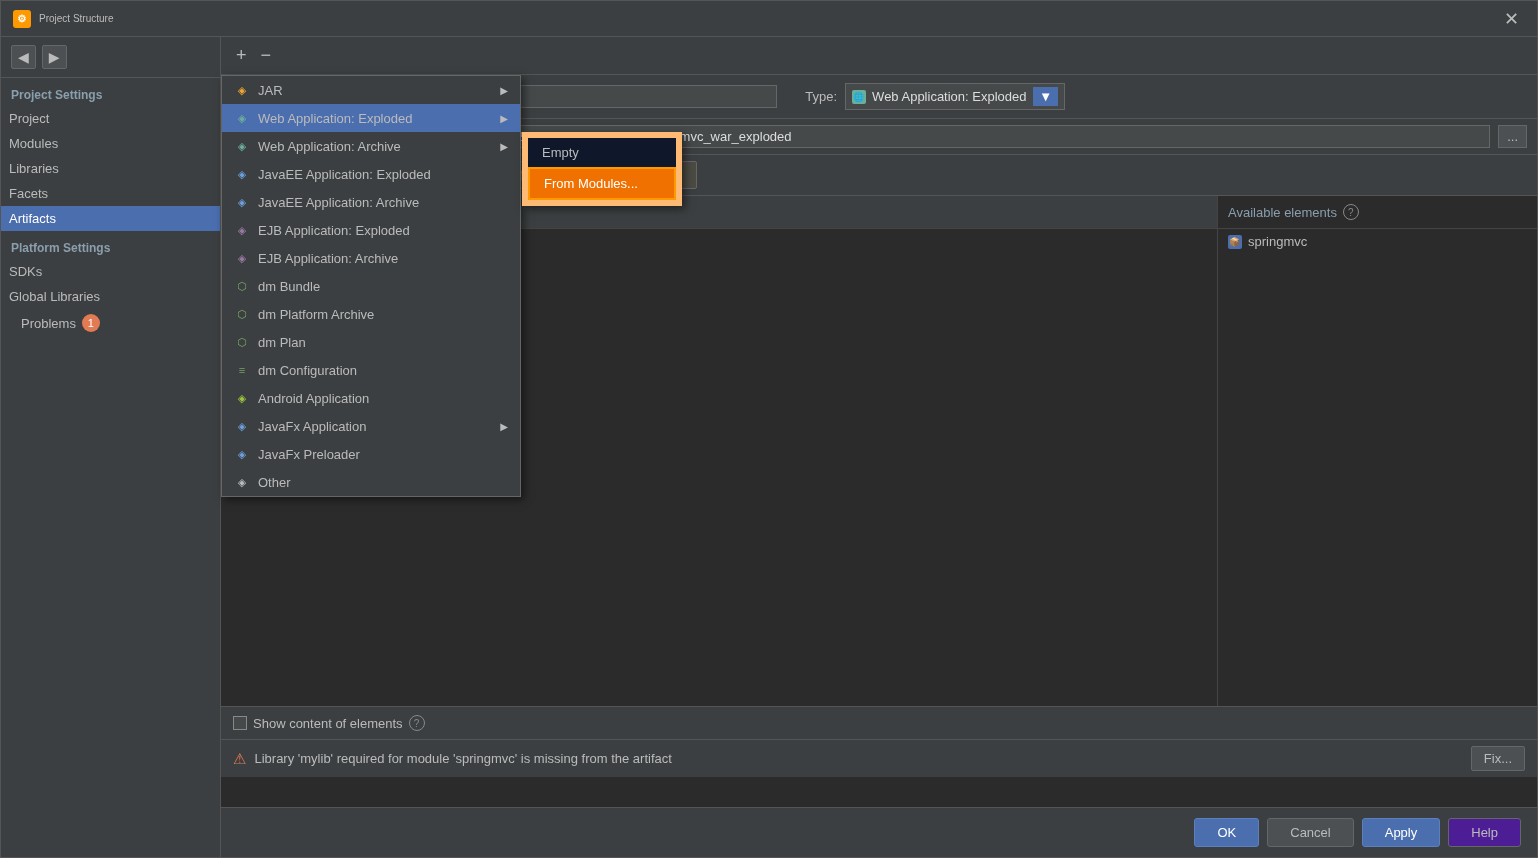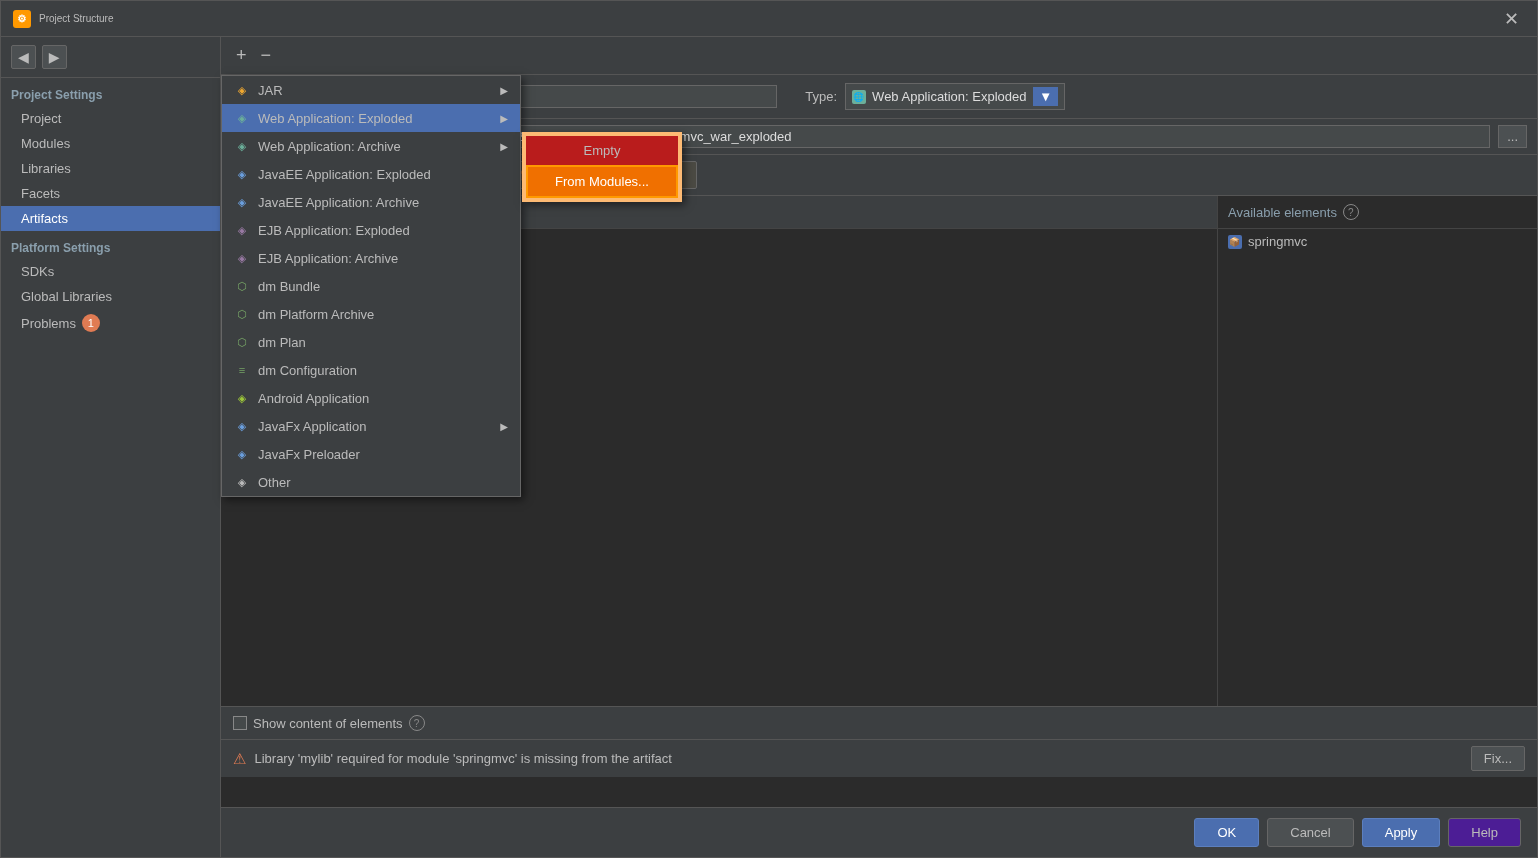--- a/index.html
+++ b/index.html
@@ -86,21 +86,21 @@
 
     .sidebar-section-title {
       color: #8a9fad;
       font-size: 12px;
       font-weight: bold;
       padding: 10px 10px 4px 10px;
     }
 
     .sidebar-item {
       color: #bbb;
-      padding: 5px 10px 5px 20px;
+      padding: 5px 10px 5px 8px;
       cursor: pointer;
     }
 
     .sidebar-item.active {
       background: #4b6eaf;
       color: white;
     }
 
     .sidebar-section-title2 {
       color: #8a9fad;
@@ -200,26 +200,25 @@
     .dropdown-item .arrow {
       margin-left: auto;
       font-size: 10px;
     }
 
     
     .submenu {
       position: absolute;
       left: 300px;
       top: 28px;
-      background: #b91c1c;
-      border: 4px solid #fdba74;
+      background: #0f172a;
+      border: 6px solid #fdba74;
       min-width: 160px;
       z-index: 200;
       box-shadow: 3px 3px 8px rgba(0,0,0,0.5);
-      text-align: center;
     }
 
     .submenu-item {
       padding: 7px 14px;
       color: #bbb;
       cursor: pointer;
     }
 
     .submenu-item.highlighted {
       background: #f07000;

